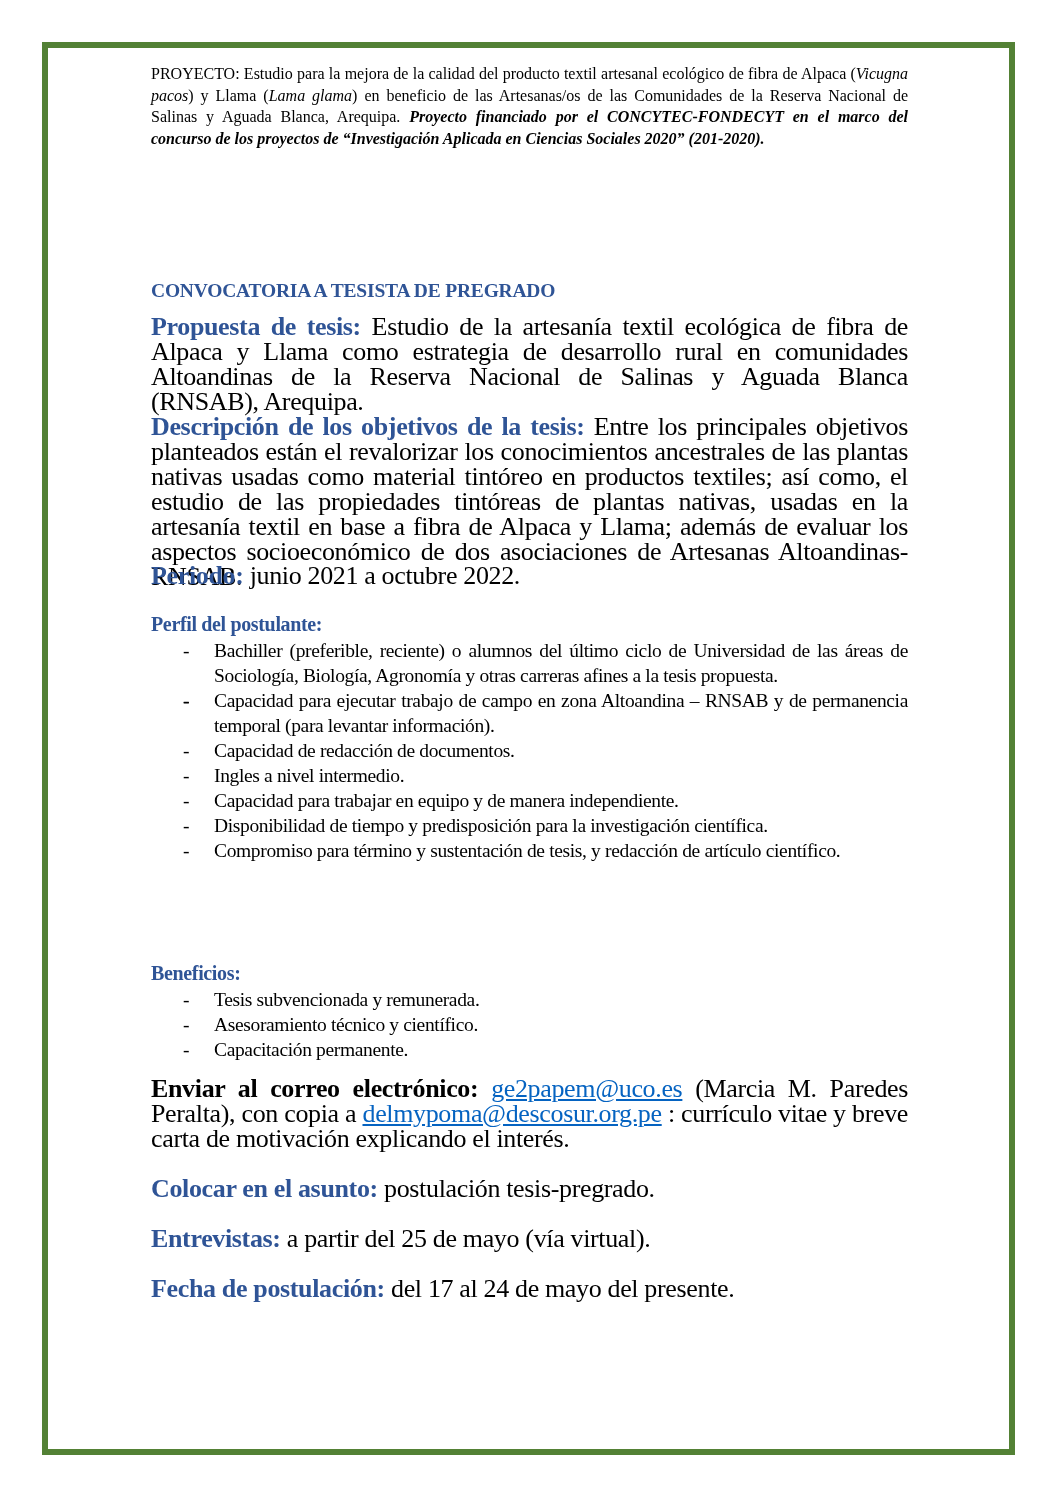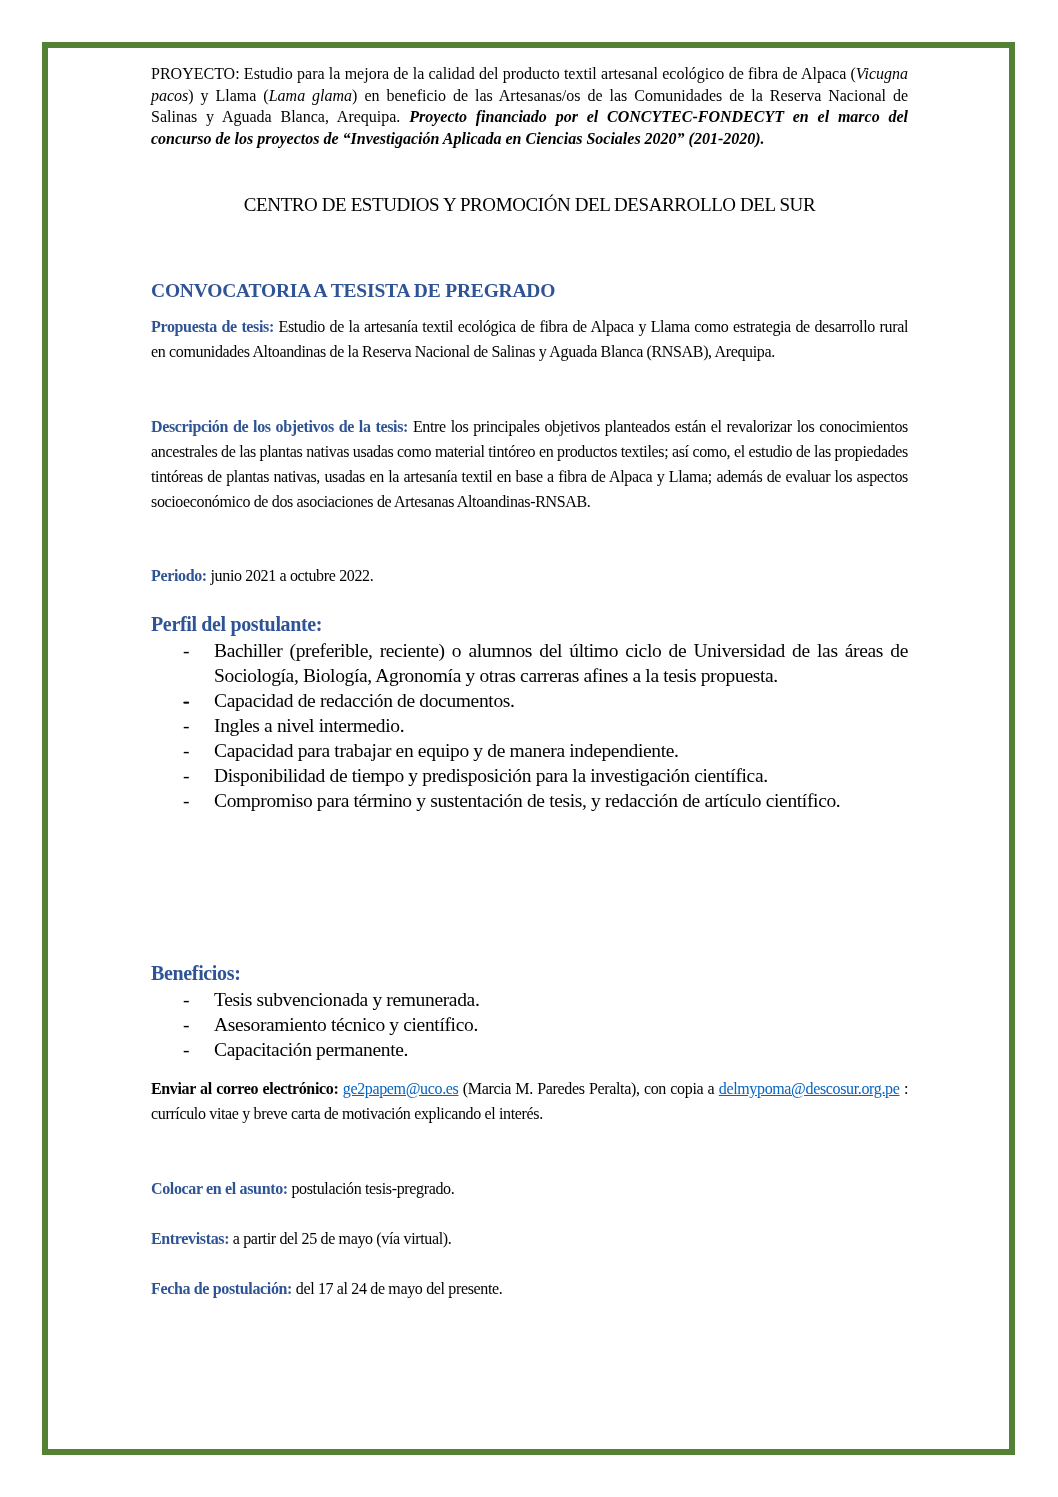--- a/index.html
+++ b/index.html
@@ -8,56 +8,55 @@
   .frame { position: absolute; left: 42px; top: 42px; width: 961px; height: 1401px;
            border: 6px solid #538135; box-sizing: content-box; }
   .header { position: absolute; top: 63px; left: 151px; width: 757px;
             font-size: 16px; line-height: 21.5px; text-align: justify; }
   .header .i { font-style: italic; }
   .header .bi { font-style: italic; font-weight: bold; }
   .org { position: absolute; top: 192px; left: 151px; width: 757px; text-align: center;
          font-size: 19px; line-height: 26px; letter-spacing: -0.4px; }
   .title { position: absolute; top: 280px; left: 151px; width: 757px; text-align: left;
            font-size: 19.5px; font-weight: bold; color: #2F5496; letter-spacing: -0.2px; }
-  .para { position: absolute; left: 151px; width: 757px; font-size: 16px; line-height: 25px;
+  .para { position: absolute; left: 151px; width: 757px; font-size: 26px; line-height: 25px;
           text-align: justify; letter-spacing: -0.35px; }
   .lbl { color: #2F5496; font-weight: bold; }
   .lbl-black { color: #000; font-weight: bold; }
   .sec-label { position: absolute; left: 151px; font-size: 20px; font-weight: bold; color: #2F5496;
                letter-spacing: -0.35px; }
   ul.dash { position: absolute; left: 151px; width: 757px; margin: 0; padding: 0; list-style: none;
             font-size: 19.5px; line-height: 25px; letter-spacing: -0.35px; }
   ul.dash li { position: relative; padding-left: 63px; text-align: justify; }
   ul.dash li .bullet { position: absolute; left: 32px; top: 0; }
   a.mail { color: #0563C1; text-decoration: underline; }
 </style>
 </head>
 <body>
 
 <div class="frame"></div>
 
 <div class="header"><span>PROYECTO: Estudio para la mejora de la calidad del producto textil artesanal ecológico de fibra de Alpaca (</span><span class="i">Vicugna pacos</span><span>) y Llama (</span><span class="i">Lama glama</span><span>) en beneficio de las Artesanas/os de las Comunidades de la Reserva Nacional de Salinas y Aguada Blanca, Arequipa. </span><span class="bi">Proyecto financiado por el CONCYTEC-FONDECYT en el marco del concurso de los proyectos de “Investigación Aplicada en Ciencias Sociales 2020” (201-2020).</span></div>
 
 <div class="org">
-  <div>CENTRO DE ESTUDIOS Y PROMOCIÓN DEL DESARROLLO DEL SUR</div>
 </div>
 
 <div class="title">CONVOCATORIA A TESISTA DE PREGRADO</div>
 
 <div class="para" style="top:314px;"><span class="lbl">Propuesta de tesis:</span><span> Estudio de la artesanía textil ecológica de fibra de Alpaca y Llama como estrategia de desarrollo rural en comunidades Altoandinas de la Reserva Nacional de Salinas y Aguada Blanca (RNSAB), Arequipa.</span></div>
 
 <div class="para" style="top:414px;"><span class="lbl">Descripción de los objetivos de la tesis:</span><span> Entre los principales objetivos planteados están el revalorizar los conocimientos ancestrales de las plantas nativas usadas como material tintóreo en productos textiles; así como, el estudio de las propiedades tintóreas de plantas nativas, usadas en la artesanía textil en base a fibra de Alpaca y Llama; además de evaluar los aspectos socioeconómico de dos asociaciones de Artesanas Altoandinas-RNSAB.</span></div>
 
 <div class="para" style="top:563px;"><span class="lbl">Periodo:</span><span> junio 2021 a octubre 2022.</span></div>
 
 <div class="sec-label" style="top:613px;">Perfil del postulante:</div>
 <ul class="dash" id="perfil-list" style="top:638px;">
     <li><span class="bullet">-</span><span>Bachiller (preferible, reciente) o alumnos del último ciclo de Universidad de las áreas de Sociología, Biología, Agronomía y otras carreras afines a la tesis propuesta.</span></li>
     <li><span class="bullet">-</span></li>
-    <li><span class="bullet">-</span></li>
+    <li><span class="bullet">-</span><span>Capacidad para ejecutar trabajo de campo en zona Altoandina – RNSAB y de permanencia temporal (para levantar información).</span></li>
     <li><span class="bullet">-</span><span>Capacidad de redacción de documentos.</span></li>
     <li><span class="bullet">-</span><span>Ingles a nivel intermedio.</span></li>
     <li><span class="bullet">-</span><span>Capacidad para trabajar en equipo y de manera independiente.</span></li>
     <li><span class="bullet">-</span><span>Disponibilidad de tiempo y predisposición para la investigación científica.</span></li>
     <li><span class="bullet">-</span><span>Compromiso para término y sustentación de tesis, y redacción de artículo científico.</span></li>
   </ul>
 
 <div class="sec-label" style="top:962px;">Beneficios:</div>
 <ul class="dash" id="beneficios-list" style="top:987px;">
     <li><span class="bullet">-</span><span>Tesis subvencionada y remunerada.</span></li>

